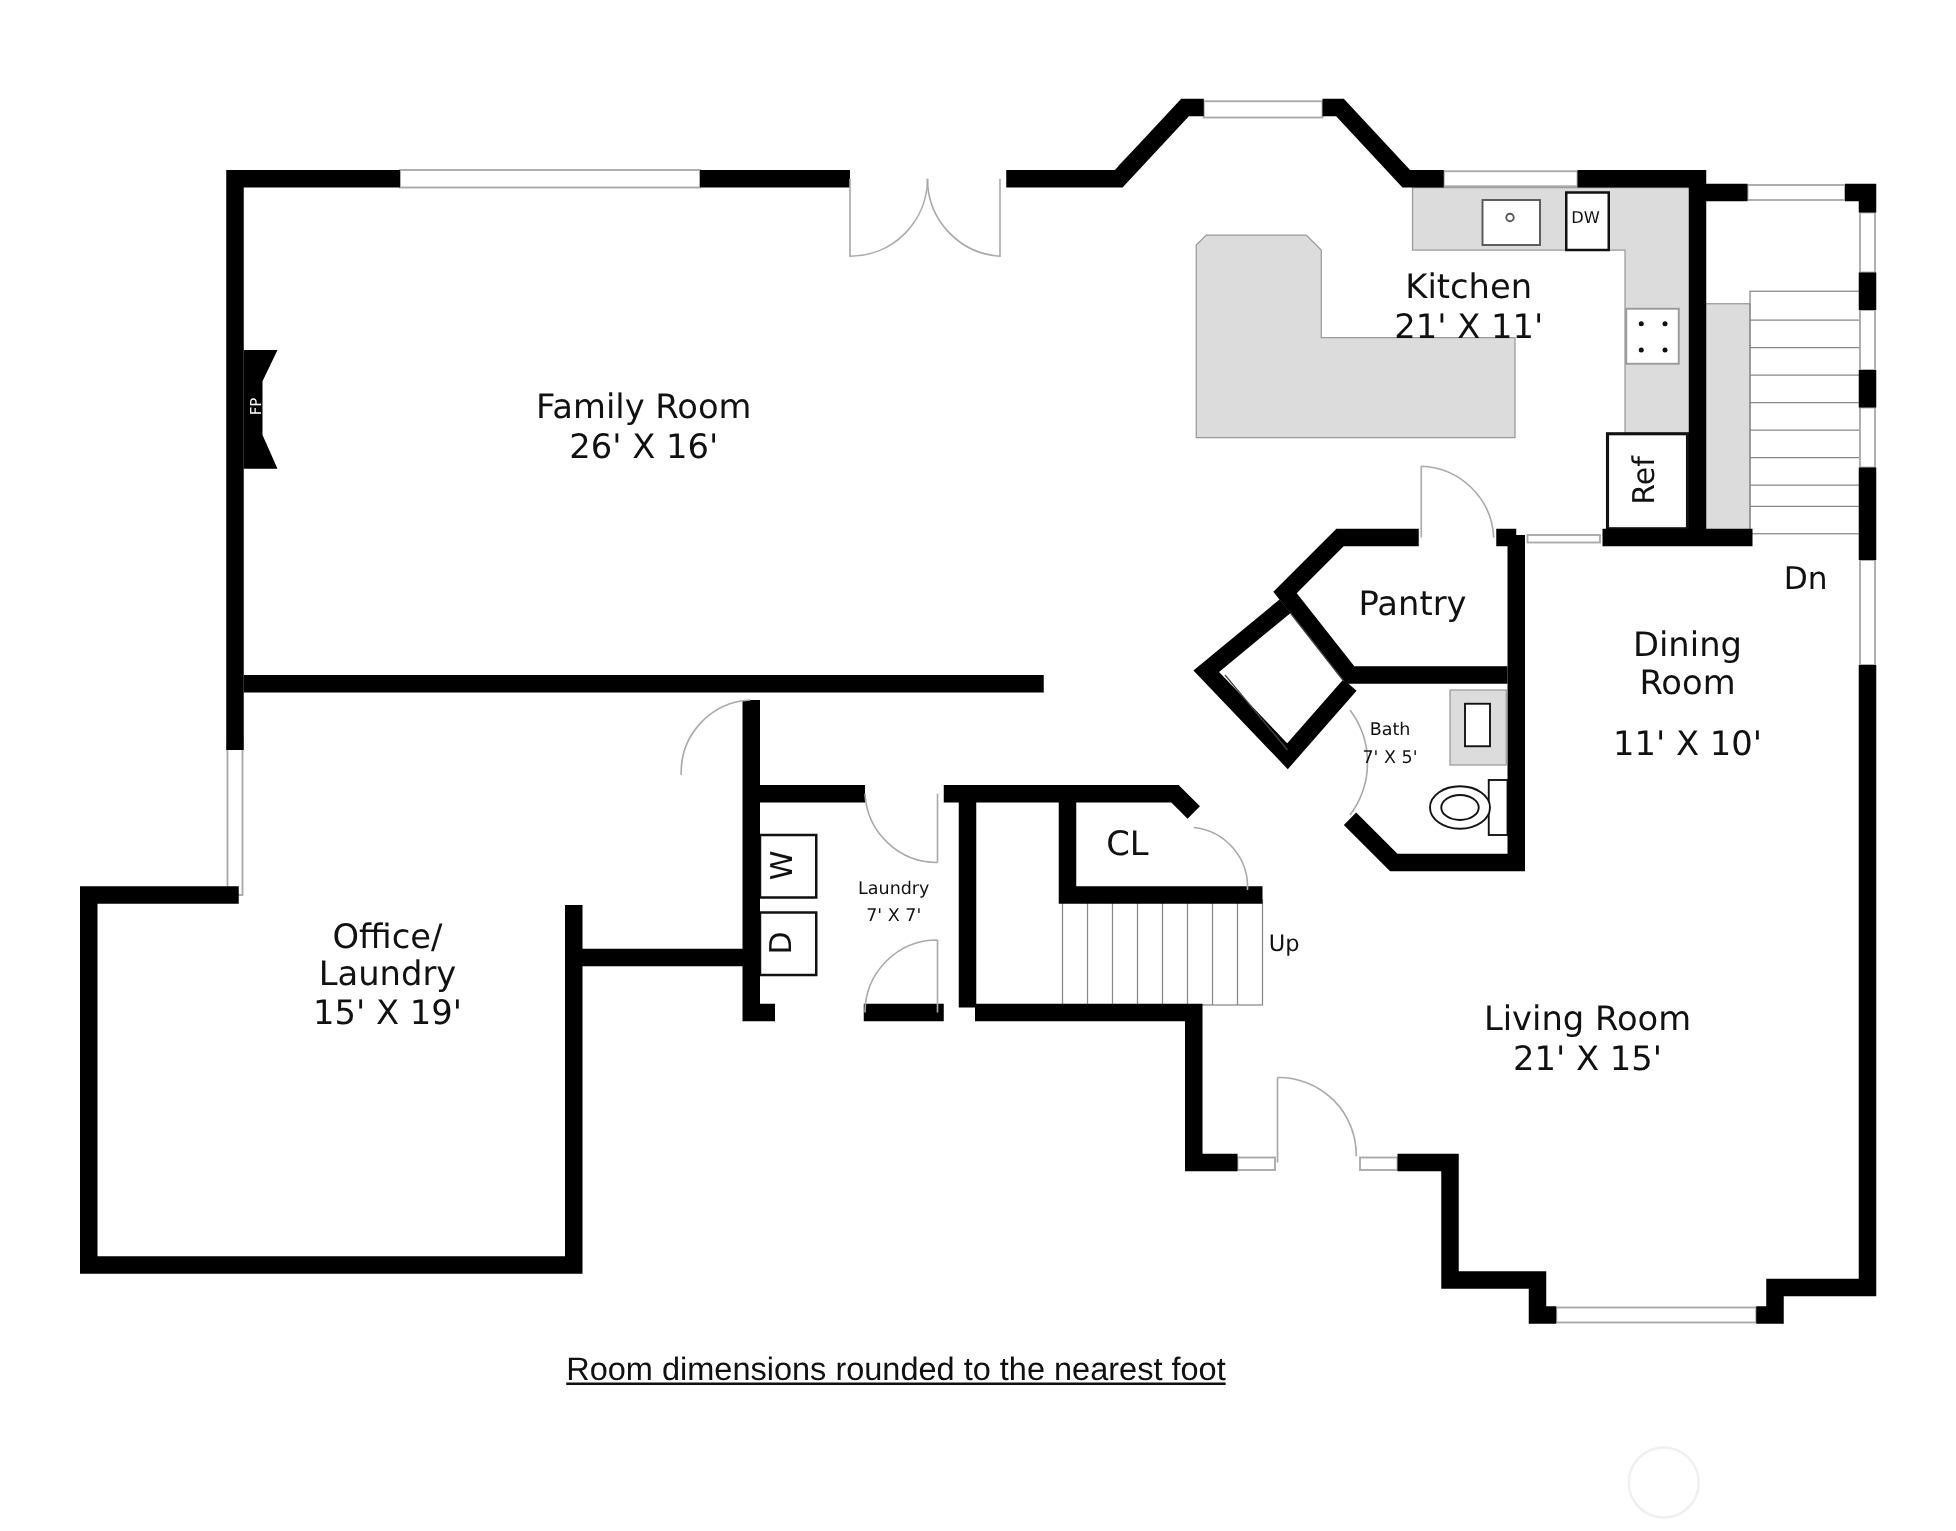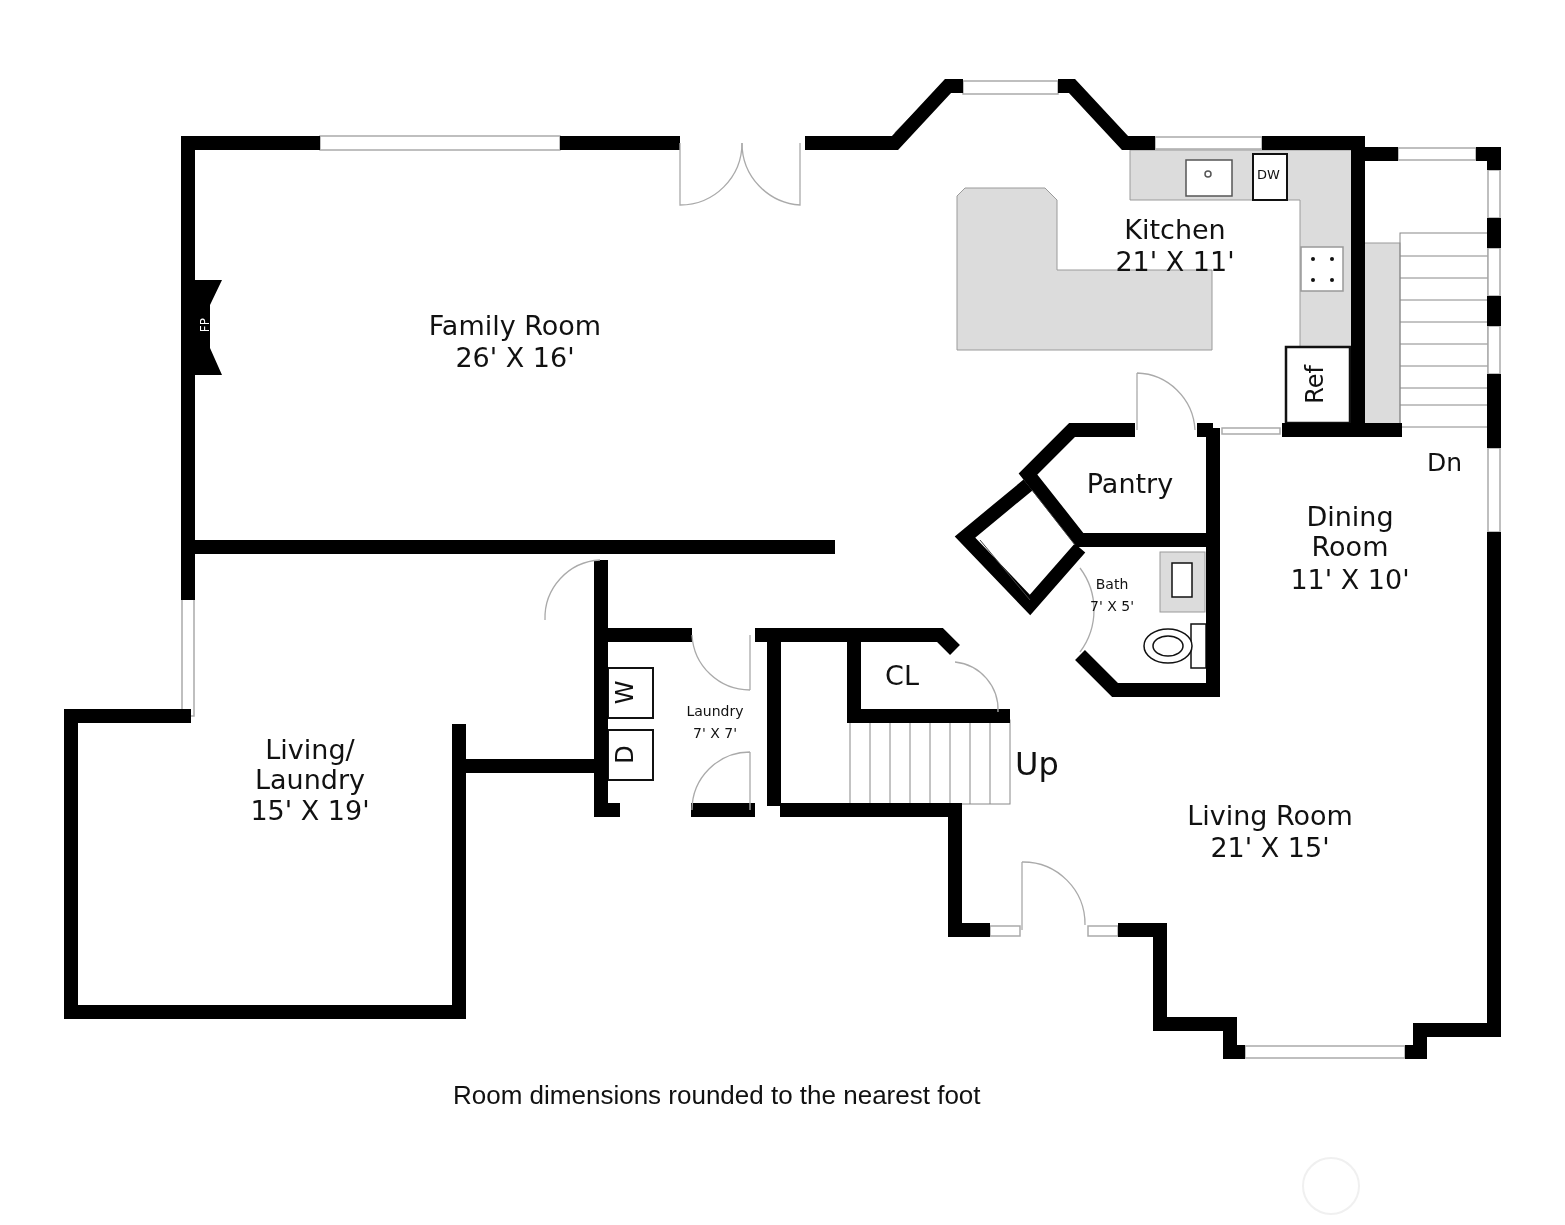--- a/index.html
+++ b/index.html
@@ -1,21 +1,21 @@
 <!DOCTYPE html>
 <html><head>
 <meta charset="utf-8">
 <style>
   html,body{margin:0;padding:0;background:#ffffff;}
   body{width:1565px;height:1225px;position:relative;overflow:hidden;font-family:"DejaVu Sans","Liberation Sans",sans-serif;}
   #plan{position:absolute;left:0;top:0;}
   .lbl{position:absolute;color:#111;text-align:center;line-height:1.2;white-space:nowrap;}
   .big{font-size:27px;}
   .sm{font-size:14px;}
-  .note{position:absolute;left:453px;top:1080px;font-family:"Liberation Sans",sans-serif;font-size:26px;color:#111;}
+  .note{position:absolute;left:453px;top:1080px;font-family:"Liberation Sans",sans-serif;font-size:26px;color:#111;text-decoration:underline;}
 </style>
 </head>
 <body>
 
 <svg id="plan" width="1565" height="1225" viewBox="0 0 1565 1225">
   <g fill="#dcdcdc" stroke="#9a9a9a" stroke-width="1">
     <path d="M1130 150 H1352 V348 H1300 V200 H1130 Z"></path>
     <path d="M965 188 H1045 L1057 200 V270 H1212 V350 H957 V196 Z"></path>
     <rect x="1160" y="552" width="45" height="60"></rect>
     <rect x="1362" y="243" width="38" height="182"></rect>
@@ -136,46 +136,46 @@
 <div class="lbl big" style="left:1100px;top:198px;width:150px;margin-top:16px;">
   <div>Kitchen</div>
   <div>21' X 11'</div>
 </div>
 <div class="lbl big" style="left:1070px;top:468px;width:120px;">
   <div>Pantry</div>
 </div>
 <div class="lbl big" style="left:1270px;top:502px;width:160px;line-height:1.1;">
   <div>Dining</div>
   <div>Room</div>
-  <div style="margin-top:4px;">11' X 10'</div>
+  <div style="margin-top:20px;">11' X 10'</div>
 </div>
 <div class="lbl sm" style="left:1080px;top:573px;width:64px;line-height:1.6;text-align:center;">
   <div>Bath</div>
   <div>7' X 5'</div>
 </div>
 <div class="lbl sm" style="left:675px;top:700px;width:80px;line-height:1.6;">
   <div>Laundry</div>
   <div>7' X 7'</div>
 </div>
 <div class="lbl big" style="left:872px;top:660px;width:60px;">
   <div>CL</div>
 </div>
 <div class="lbl big" style="left:220px;top:735px;width:180px;line-height:1.1;">
-  <div>Living/</div>
+  <div>Office/</div>
   <div>Laundry</div>
   <div style="margin-top:2px;">15' X 19'</div>
 </div>
 <div class="lbl big" style="left:1170px;top:800px;width:200px;">
   <div>Living Room</div>
   <div>21' X 15'</div>
 </div>
 
 <div class="lbl" style="left:198px;top:318px;font-size:12px;transform:rotate(-90deg);color:#fff;">FP</div>
 <div class="lbl" style="left:1257px;top:167px;font-size:13px;">DW</div>
 <div class="lbl" style="left:1296px;top:370px;font-size:24px;transform:rotate(-90deg);">Ref</div>
 <div class="lbl" style="left:614px;top:678px;font-size:24px;transform:rotate(-90deg);">W</div>
 <div class="lbl" style="left:616px;top:740px;font-size:24px;transform:rotate(-90deg);">D</div>
-<div class="lbl" style="left:1015px;top:745px;font-size:32px;">Up</div>
+<div class="lbl" style="left:1015px;top:745px;font-size:18px;">Up</div>
 <div class="lbl" style="left:1427px;top:432px;font-size:25px;margin-top:16px;">Dn</div>
 
 <div class="note">Room dimensions rounded to the nearest foot</div>
 
 <div style="position:absolute;left:1302px;top:1157px;width:54px;height:54px;border:2px solid #f0f0f0;border-radius:50%;"></div>
 
 </body></html>

